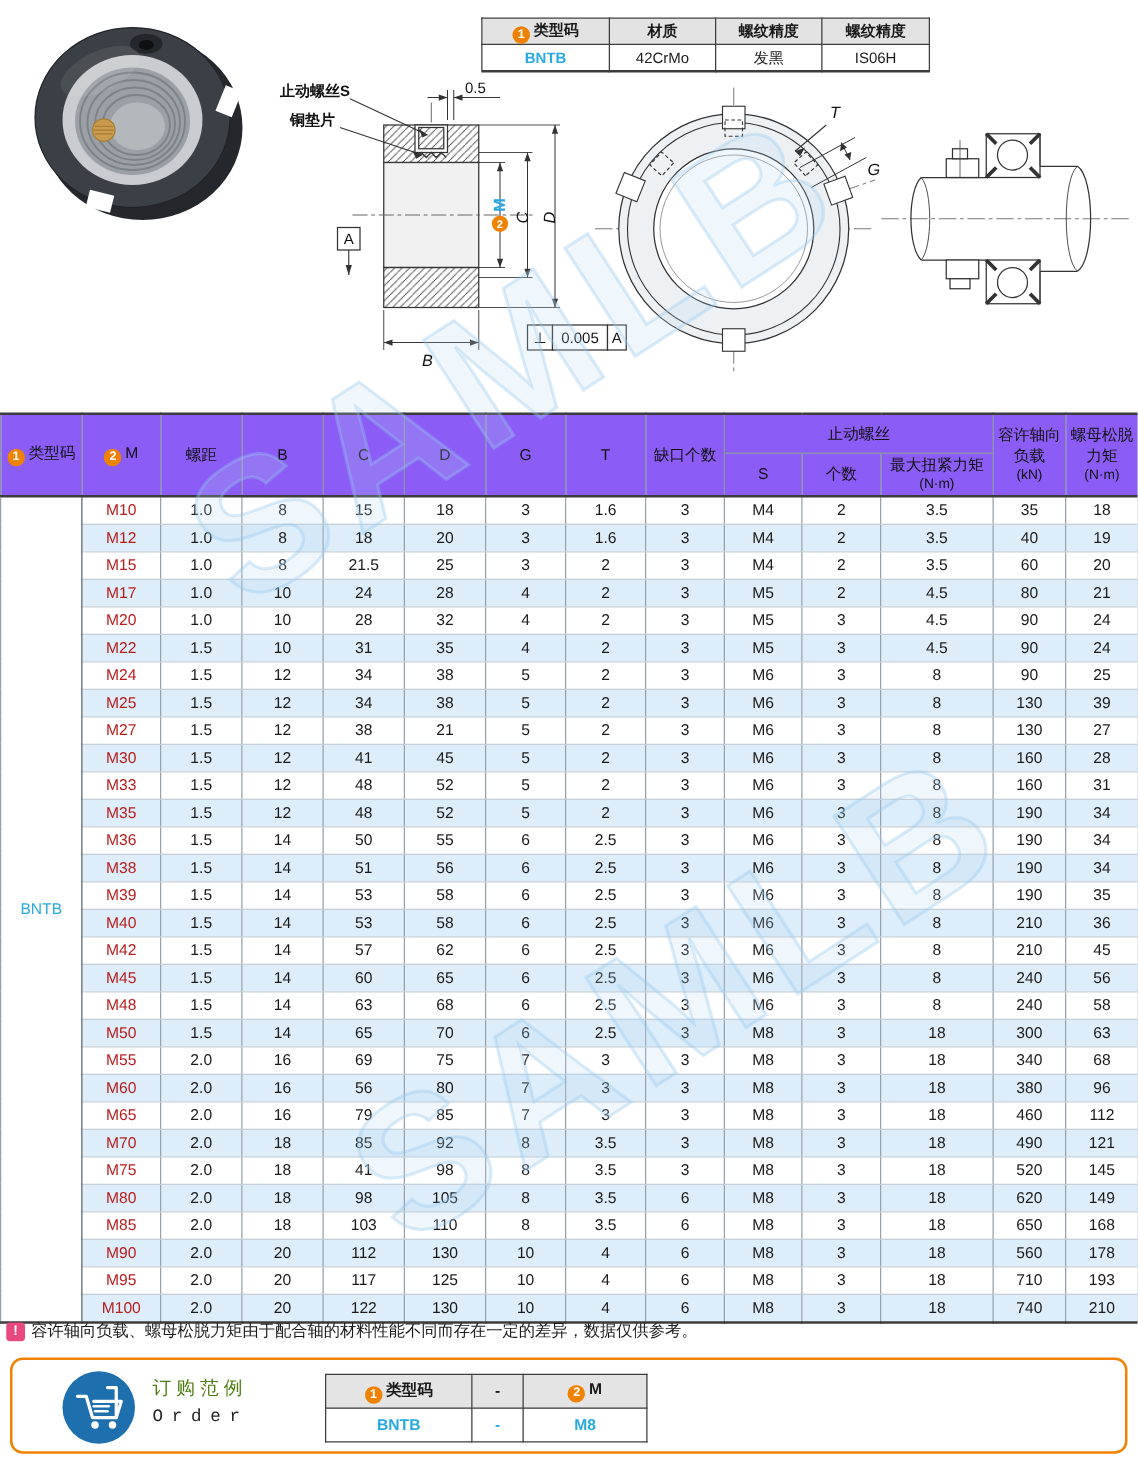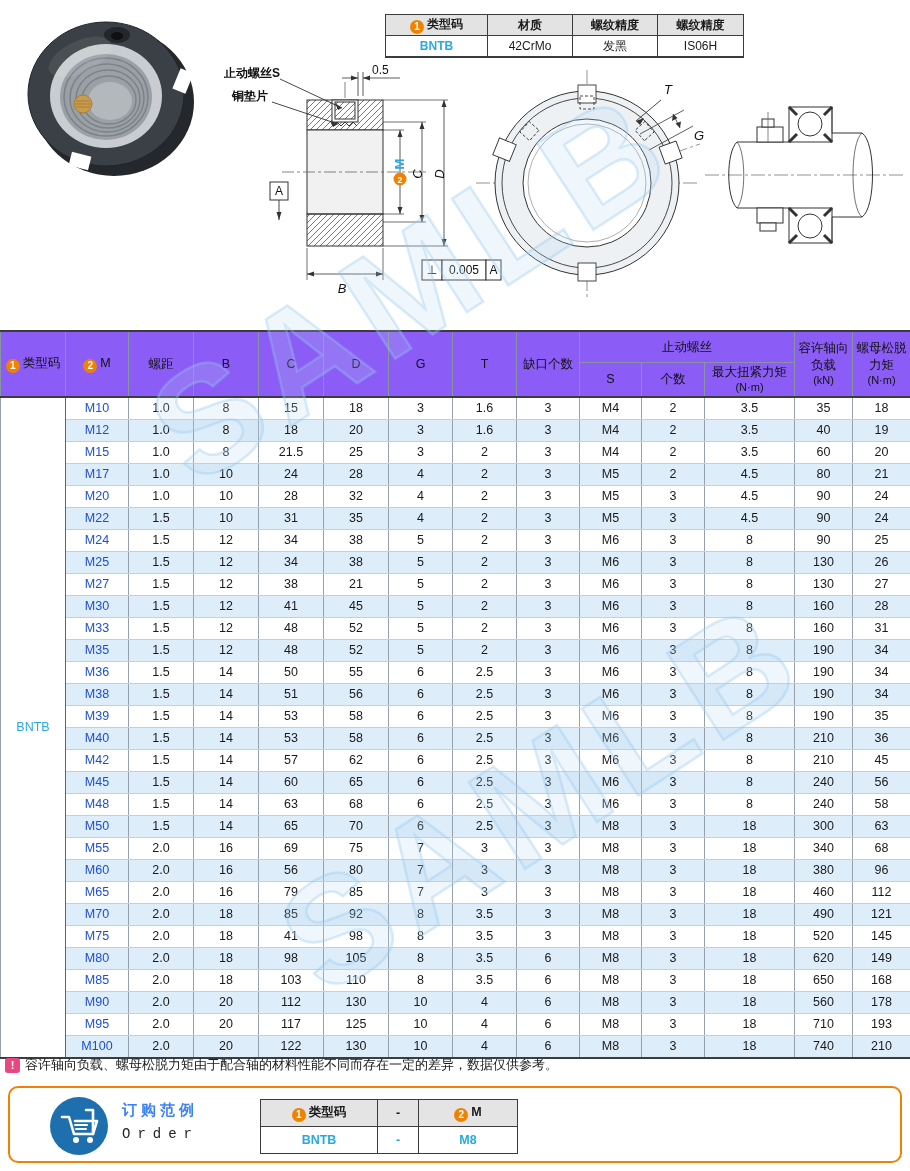--- a/index.html
+++ b/index.html
@@ -21,33 +21,33 @@
   
   .main-table{position:absolute;left:0;top:330px;width:910px;border-collapse:collapse;table-layout:fixed;
     border-top:2px solid #3c3c3c;border-bottom:2px solid #3c3c3c;border-left:1px solid #666;border-right:1px solid #666;}
   .main-table thead{border-bottom:2px solid #3c3c3c;}
   .main-table th{background:#8b5cf6;font-size:12.5px;font-weight:normal;color:#111;
     border:1px solid #8794a1;height:28px;padding:1px 1px;line-height:1.3;vertical-align:middle;text-align:center;}
   .main-table td{font-size:12.5px;height:21px;text-align:center;
     border-left:1px solid #97a1ab;border-right:1px solid #97a1ab;
     border-top:1px solid #c6cfd8;border-bottom:1px solid #c6cfd8;color:#1a1a1a;padding:0;}
   .main-table tr.tint td{background:#ddedfa;}
-  .main-table td.mcol{color:#1d4ed8;margin-top:22px;}
+  .main-table td.mcol{color:#b91c1c;margin-top:22px;}
   .main-table td.typecell{background:#fff;color:#29a9e1;font-size:12.5px;border-right:1.5px solid #5a6570;}
   .unit{display:block;font-size:11px;}
   
   .note{position:absolute;left:5px;top:1056px;display:flex;align-items:center;gap:5px;font-size:13px;color:#1b1b1b;}
   .note-icon{display:inline-block;width:15px;height:15px;line-height:15px;border-radius:3px;
     background:#e8477f;color:#fff;font-weight:bold;font-size:11px;text-align:center;flex:0 0 auto;}
   
   .order-box{position:absolute;left:8px;top:1086px;width:894px;height:77px;box-sizing:border-box;
     border:2px solid #ef8200;border-radius:10px;}
   .cart{position:absolute;left:38px;top:7px;}
   .order-titles{position:absolute;left:112px;top:13px;}
-  .order-cn{font-size:15px;letter-spacing:4px;color:#3b82f6;font-weight:bold;}
+  .order-cn{font-size:15px;letter-spacing:4px;color:#4d7c0f;}
   .order-en{font-size:14px;letter-spacing:7px;color:#222;margin-top:6px;font-family:"Liberation Mono","DejaVu Sans Mono",monospace;}
   .order-table{position:absolute;left:250px;top:11px;border-collapse:collapse;table-layout:fixed;}
   .order-table td{border:1px solid #3c3c3c;height:26px;text-align:center;font-size:12.5px;padding:0 6px;}
   .order-table tr.oh td{background:#e4e4e4;font-weight:bold;}
   .order-table tr.ov td{color:#29a9e1;font-weight:bold;}
   
   .wm{position:absolute;z-index:9;pointer-events:none;font-weight:700;font-size:150px;letter-spacing:10px;
     color:rgba(180,215,242,0.22);-webkit-text-stroke:2.5px rgba(150,200,238,0.35);
     transform:rotate(-33deg);white-space:nowrap;}
   #wm1{left:120px;top:200px;}
@@ -387,21 +387,21 @@
         <td>12</td>
         <td>34</td>
         <td>38</td>
         <td>5</td>
         <td>2</td>
         <td>3</td>
         <td>M6</td>
         <td>3</td>
         <td>8</td>
         <td>130</td>
-        <td>26</td>
+        <td>39</td>
       </tr>
       <tr>
         <td class="mcol">M27</td>
         <td>1.5</td>
         <td>12</td>
         <td>38</td>
         <td>21</td>
         <td>5</td>
         <td>2</td>
         <td>3</td>

